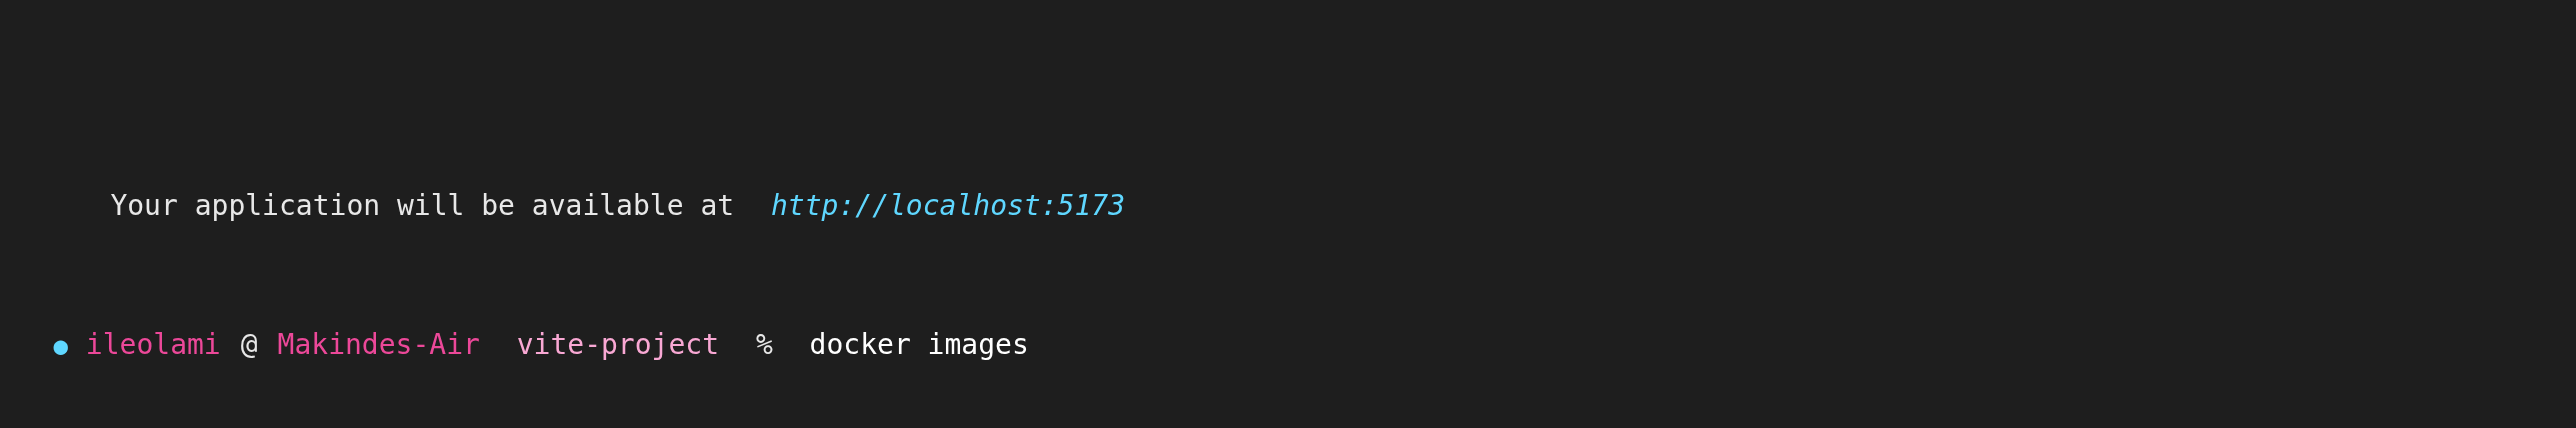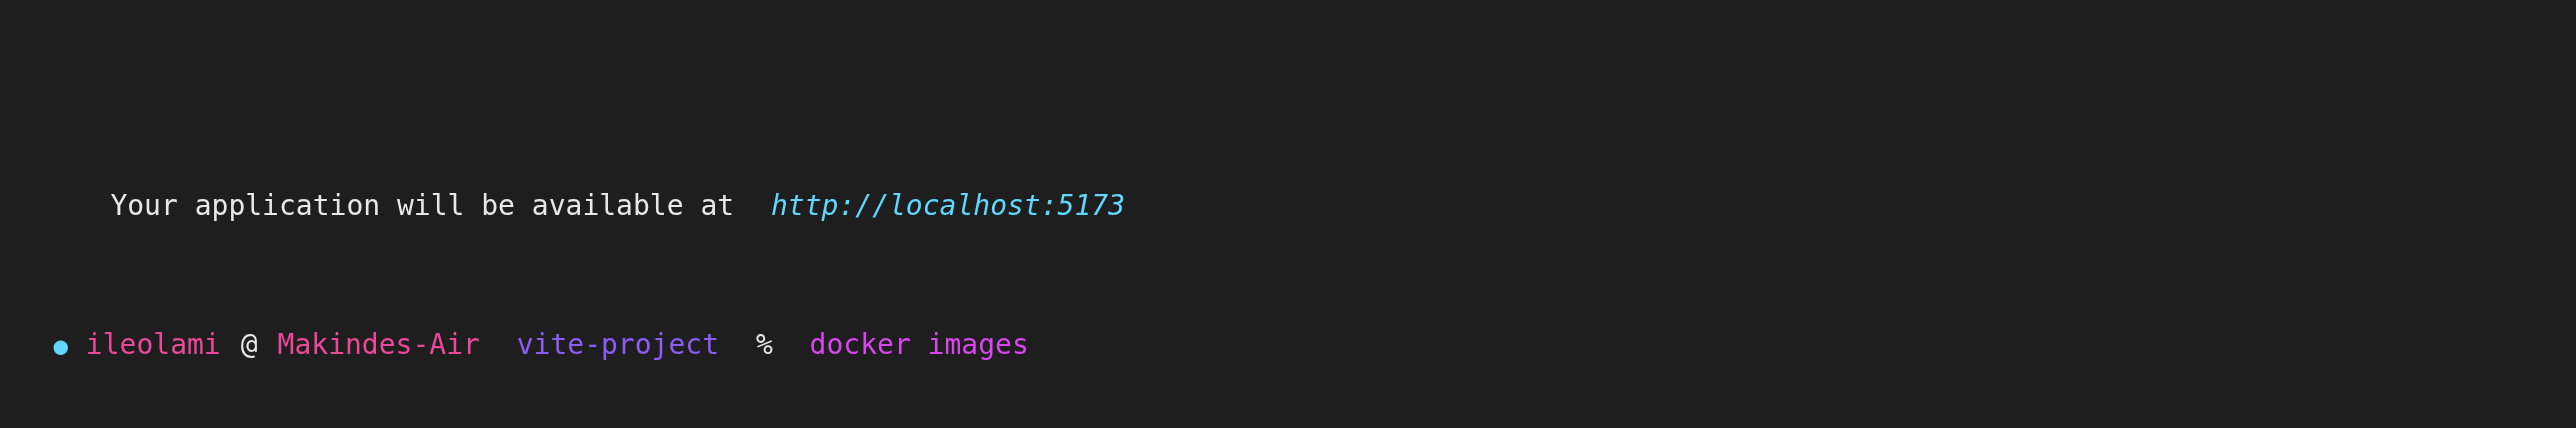--- a/index.html
+++ b/index.html
@@ -32,27 +32,27 @@
       color: #5fd7ff;
       display: inline-block;
       margin-right: 8px;
       vertical-align: middle;
       font-size: 24px;
     }
     .prompt-user {
       color: #ec4899;
     }
     .prompt-path {
-      color: #8b5cf6;
+      color: #f9a8d4;
     }
     .prompt-symbol {
       color: #e8e8e8;
     }
     .command {
-      color: #d946ef;
+      color: #ffffff;
     }
     .table-container {
       padding-left: 27px;
     }
     .prompt-line {
       padding-left: 0;
     }
   </style>
 </head>
 <body>

